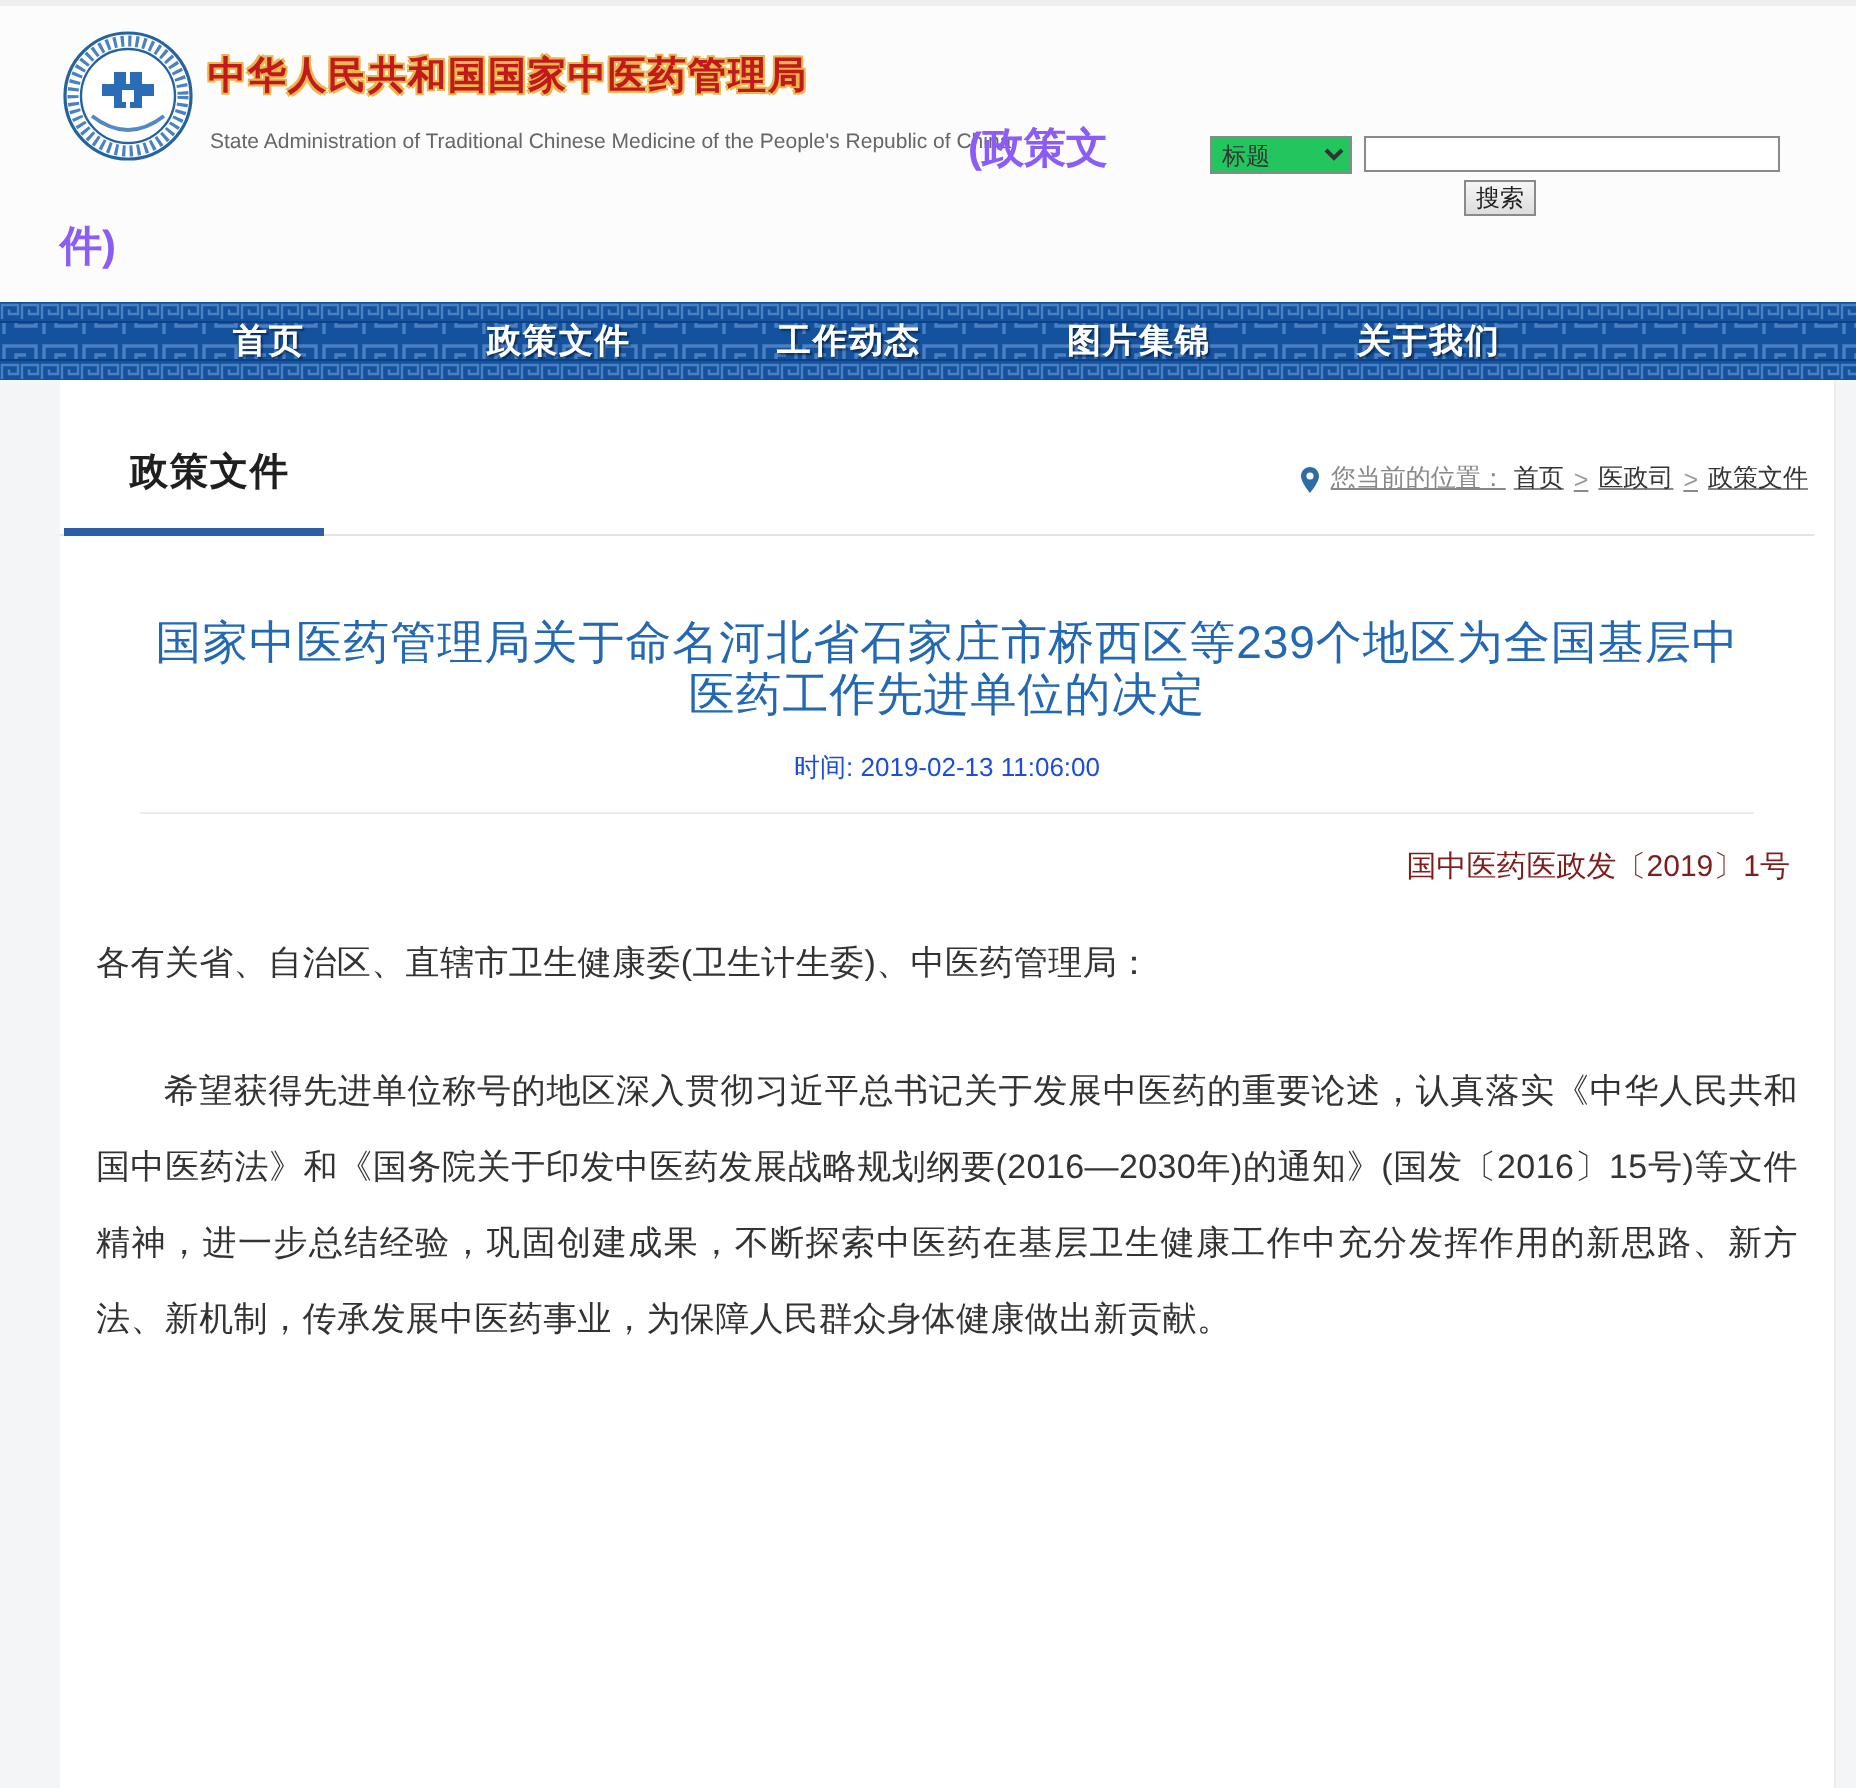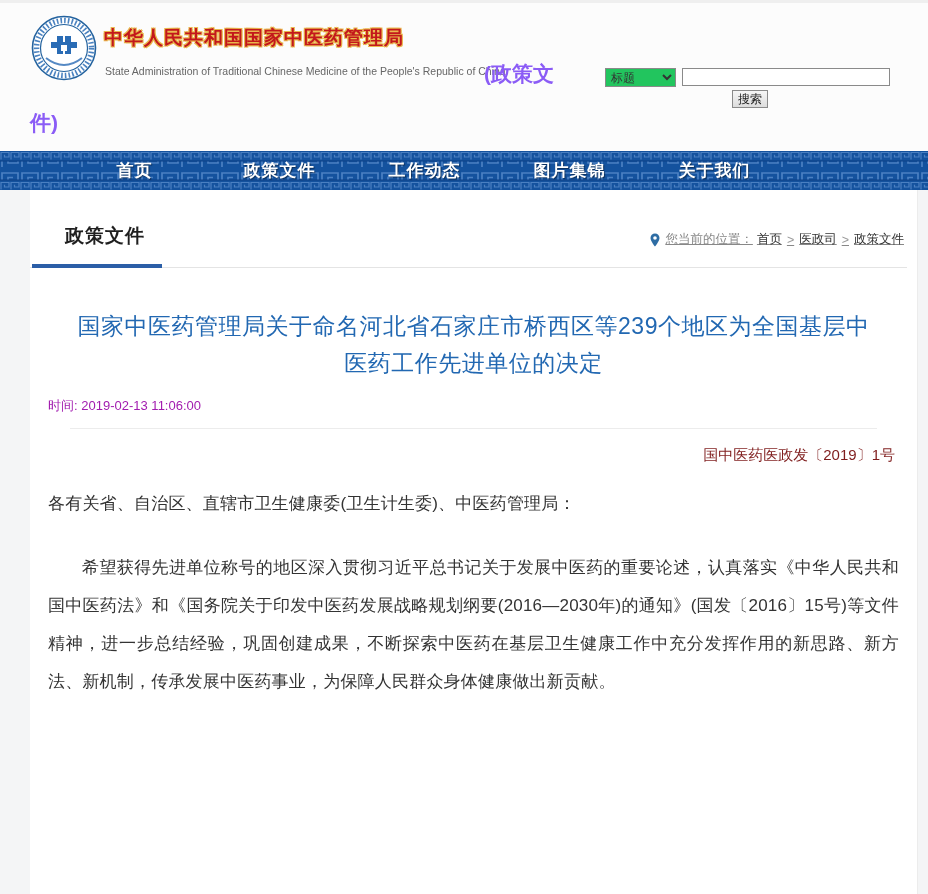--- a/index.html
+++ b/index.html
@@ -67,23 +67,23 @@
     display:flex; align-items:center; gap:4px; white-space:nowrap;text-decoration:underline;
   }
   .breadcrumb .pin { width:12px; height:14px; display:inline-block; }
   .crumb-link { color:#333; cursor:pointer; }
   .crumb-sep { color:#999; padding:0 1px; }
   .tab-underline { position:absolute; top:77px; left:0; right:10px; height:1px; background:#e4e4e4; }
   .tab-underline-active { position:absolute; top:74px; left:2px; width:130px; height:4px; background:#2b5ea7; }
   .article { position:absolute; top:78px; left:0; right:0; padding:0 18px; }
   .article-title {
     margin:40px 24px 0; text-align:center;
-    font-size:23px; line-height:37px; color:#2268b2; font-weight:400; letter-spacing:0.5px;
+    font-size:23px; line-height:26px; color:#2268b2; font-weight:400; letter-spacing:0.5px;
   }
-  .article-time { margin-top:15px; text-align:left; font-size:13px; color:#a21caf; }
+  .article-time { margin-top:15px; text-align:center; font-size:13px; color:#1d4ed8; }
   .article-divider { margin:13px 22px 0; border-bottom:1px solid #ececec; }
   .doc-number { margin:17px 4px 0; text-align:right; font-size:15px; color:#7f1d1d; }
   .body-text p {
     margin:26px 0 0; font-size:17px; line-height:38px; color:#333;
     text-indent:2em; letter-spacing:0.2px; text-align:justify;
   }
   .body-text p.no-indent { text-indent:0; margin-top:20px; }
 </style>
 </head>
 <body>

